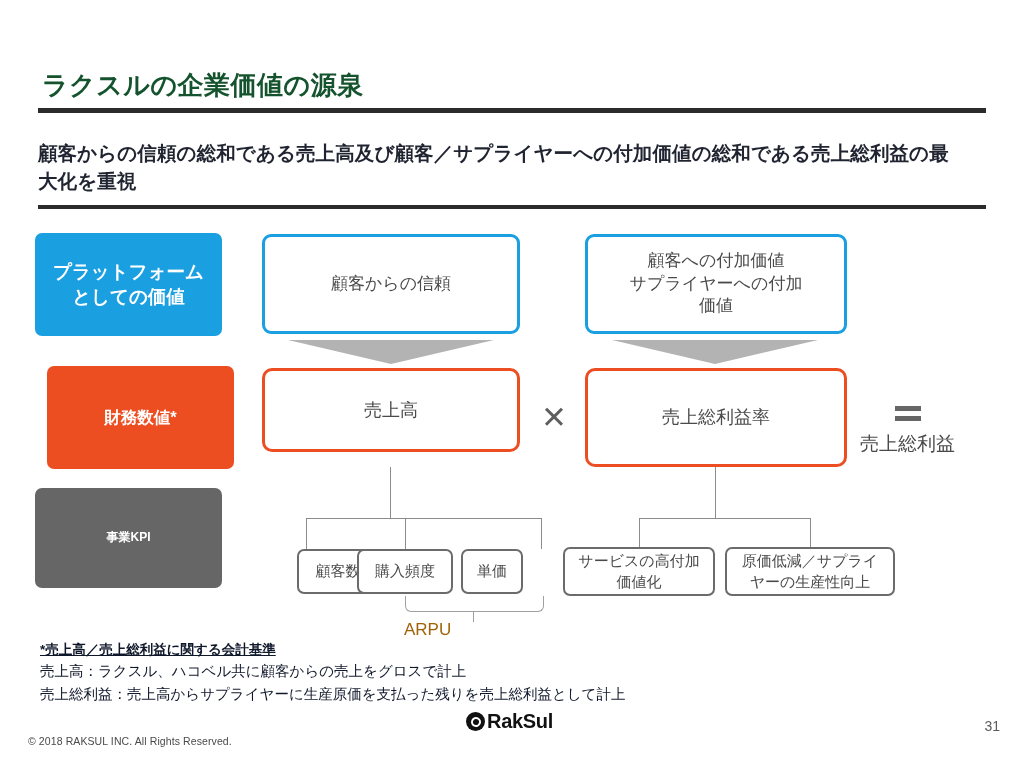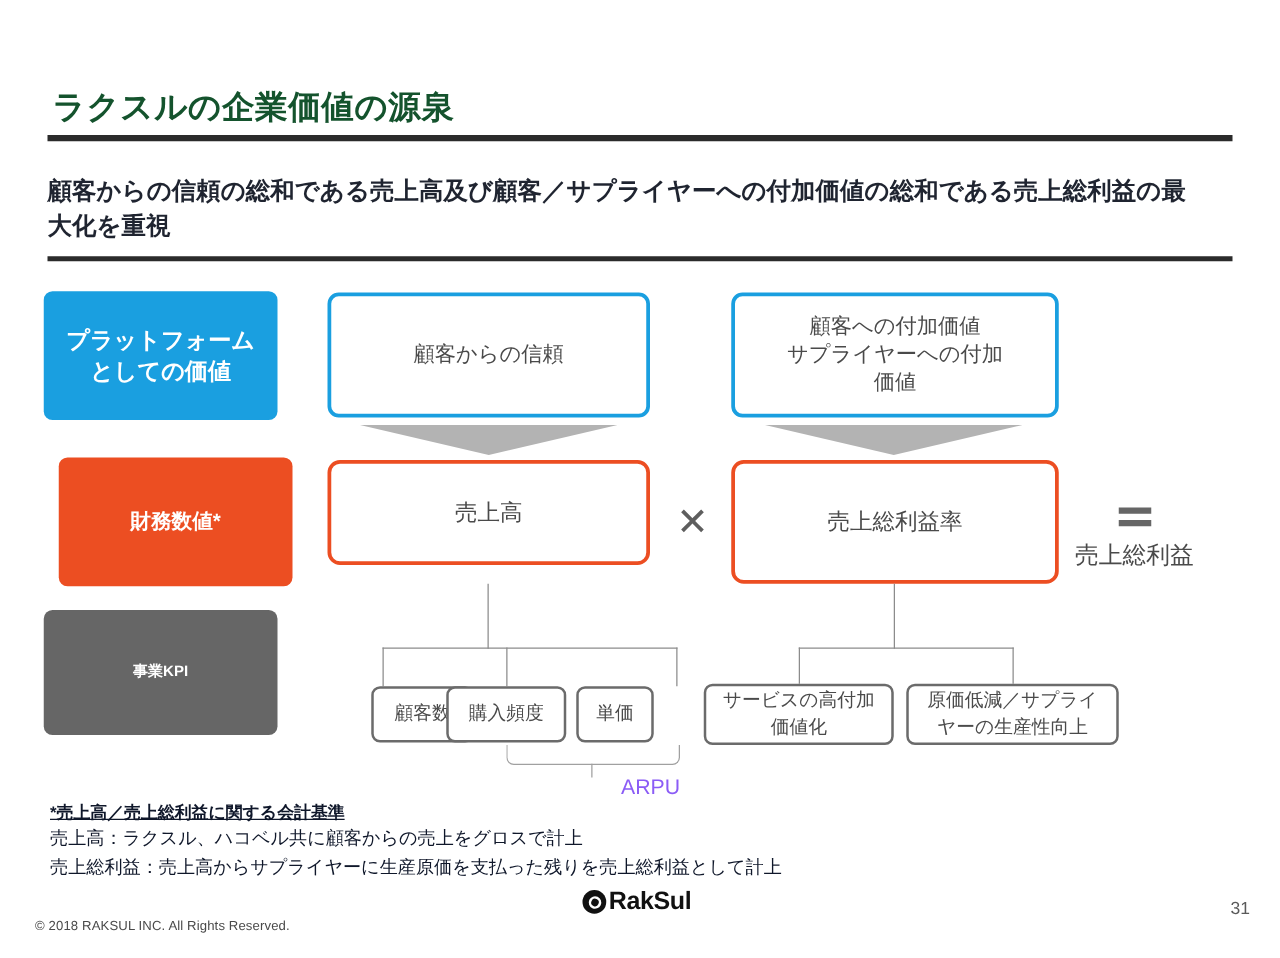--- a/index.html
+++ b/index.html
@@ -112,22 +112,22 @@
   .r-d1{left:639px;top:518px;height:29px;}
   .r-d2{left:810px;top:518px;height:29px;}
 
   
   .arpu-brk{
     position:absolute;left:405px;top:596px;width:137px;height:15px;
     border:1.4px solid #a0a0a0;border-top:none;border-radius:0 0 6px 6px;
   }
   .arpu-tick{position:absolute;left:473px;top:611px;width:1.4px;height:11px;background:#a0a0a0;}
   .arpu-label{
-    position:absolute;left:404px;top:620px;width:140px;text-align:right;
-    font-size:17px;color:#8b5cf6;
+    position:absolute;left:404px;top:620px;width:140px;text-align:left;
+    font-size:17px;color:#a16207;
   }
 
   
   .fn{position:absolute;left:40px;top:640px;width:840px;color:#0f172a;}
   .fn-head{font-size:13.5px;font-weight:bold;text-decoration:underline;line-height:1.5;}
   .fn-line{font-size:14.5px;line-height:1.55;}
 
   
   .copyright{
     position:absolute;left:28px;top:735px;

